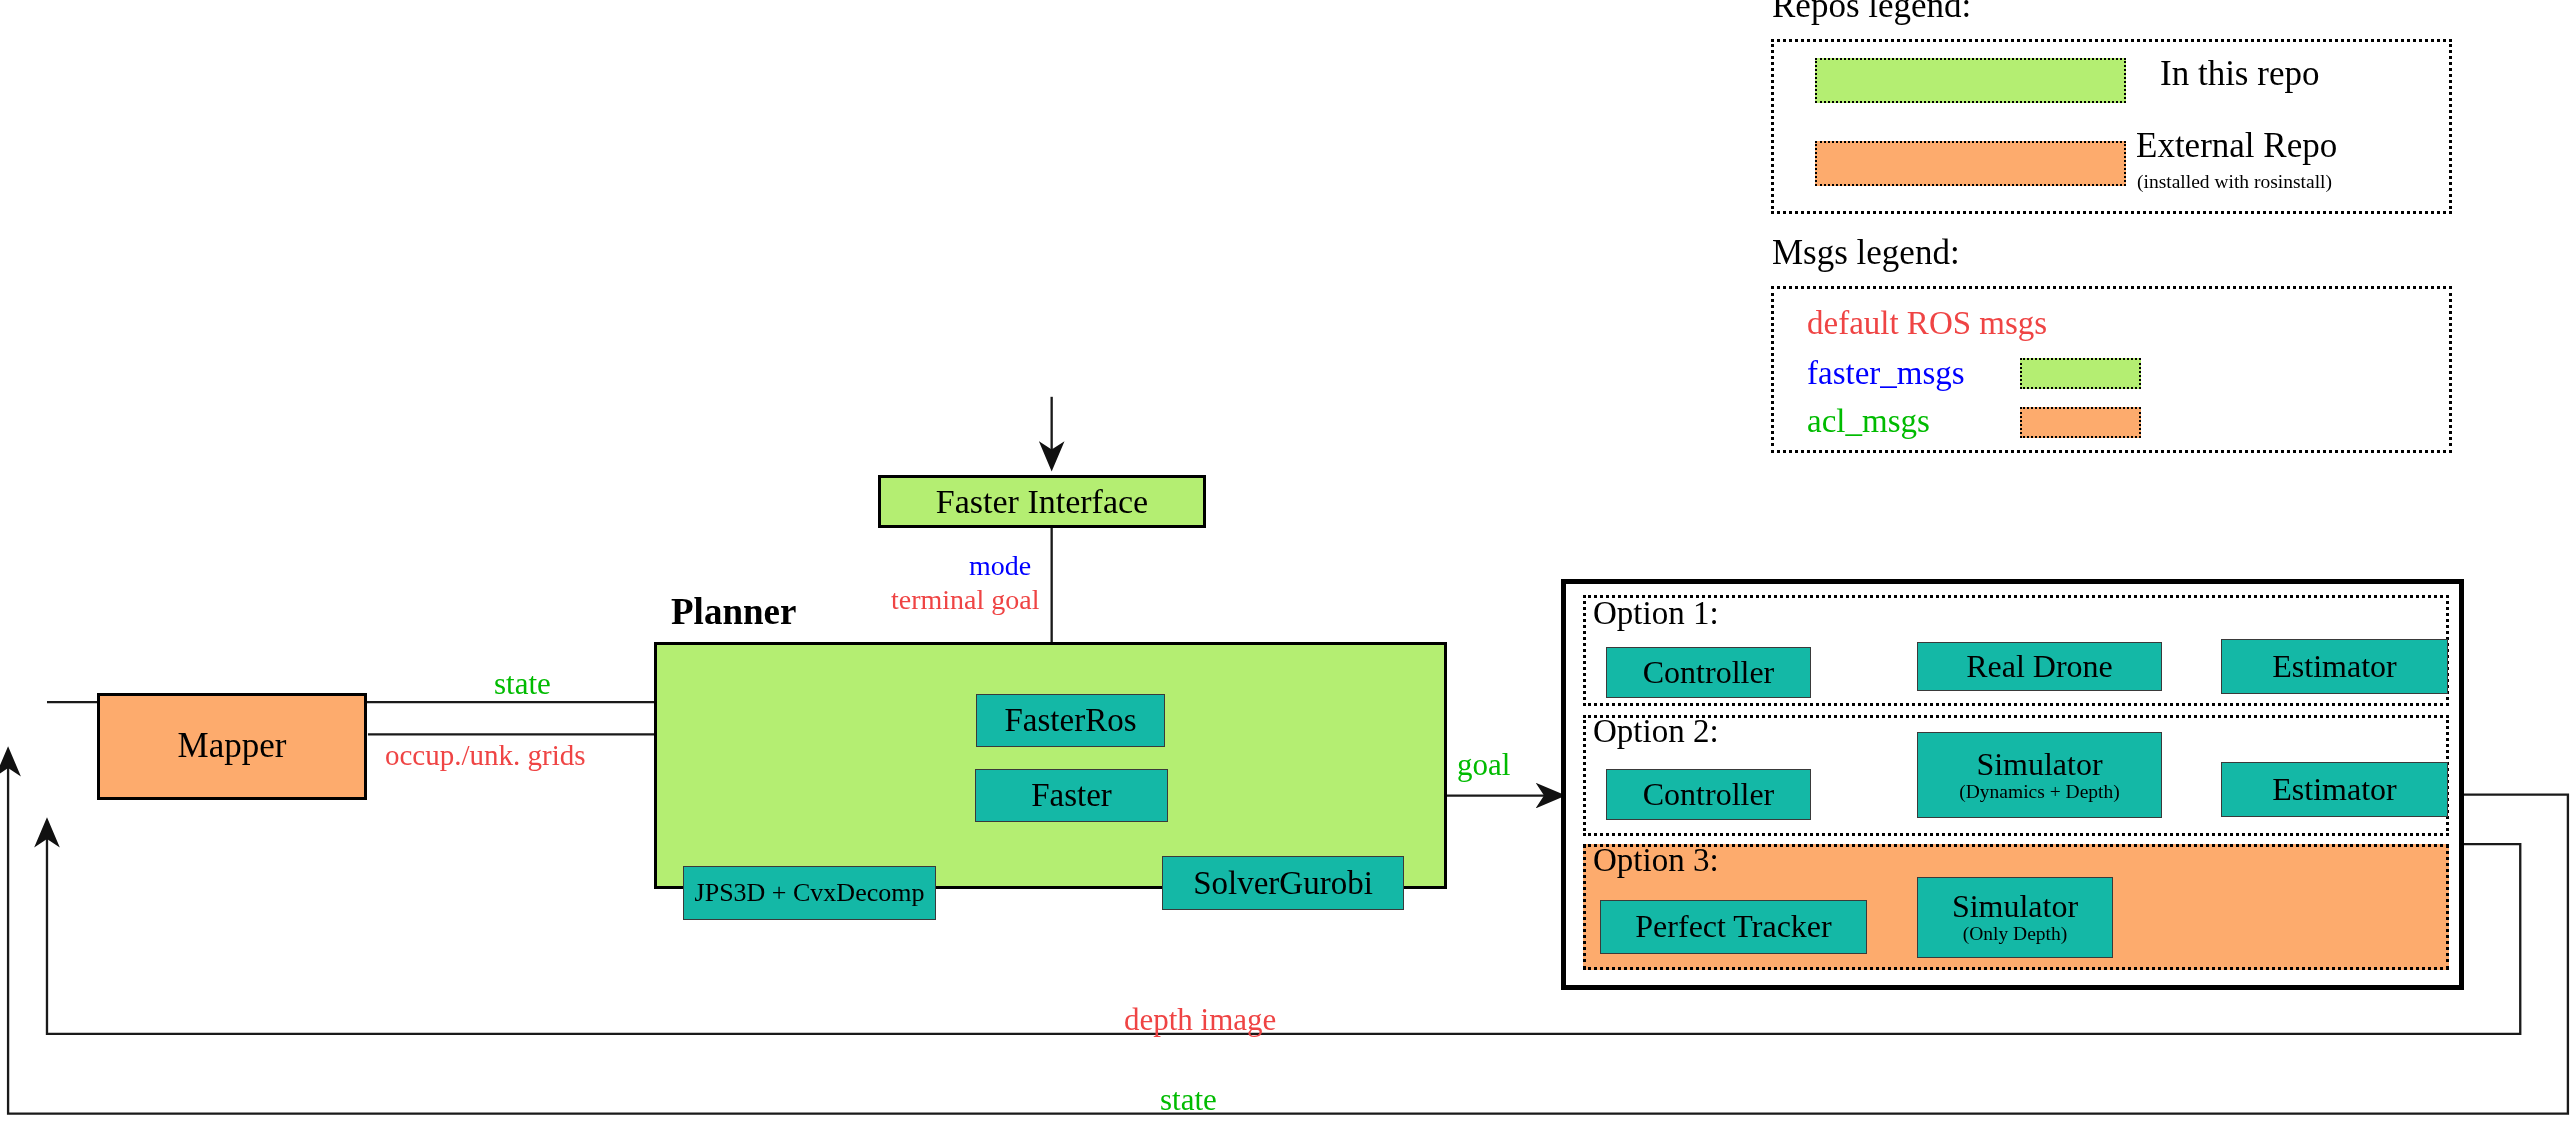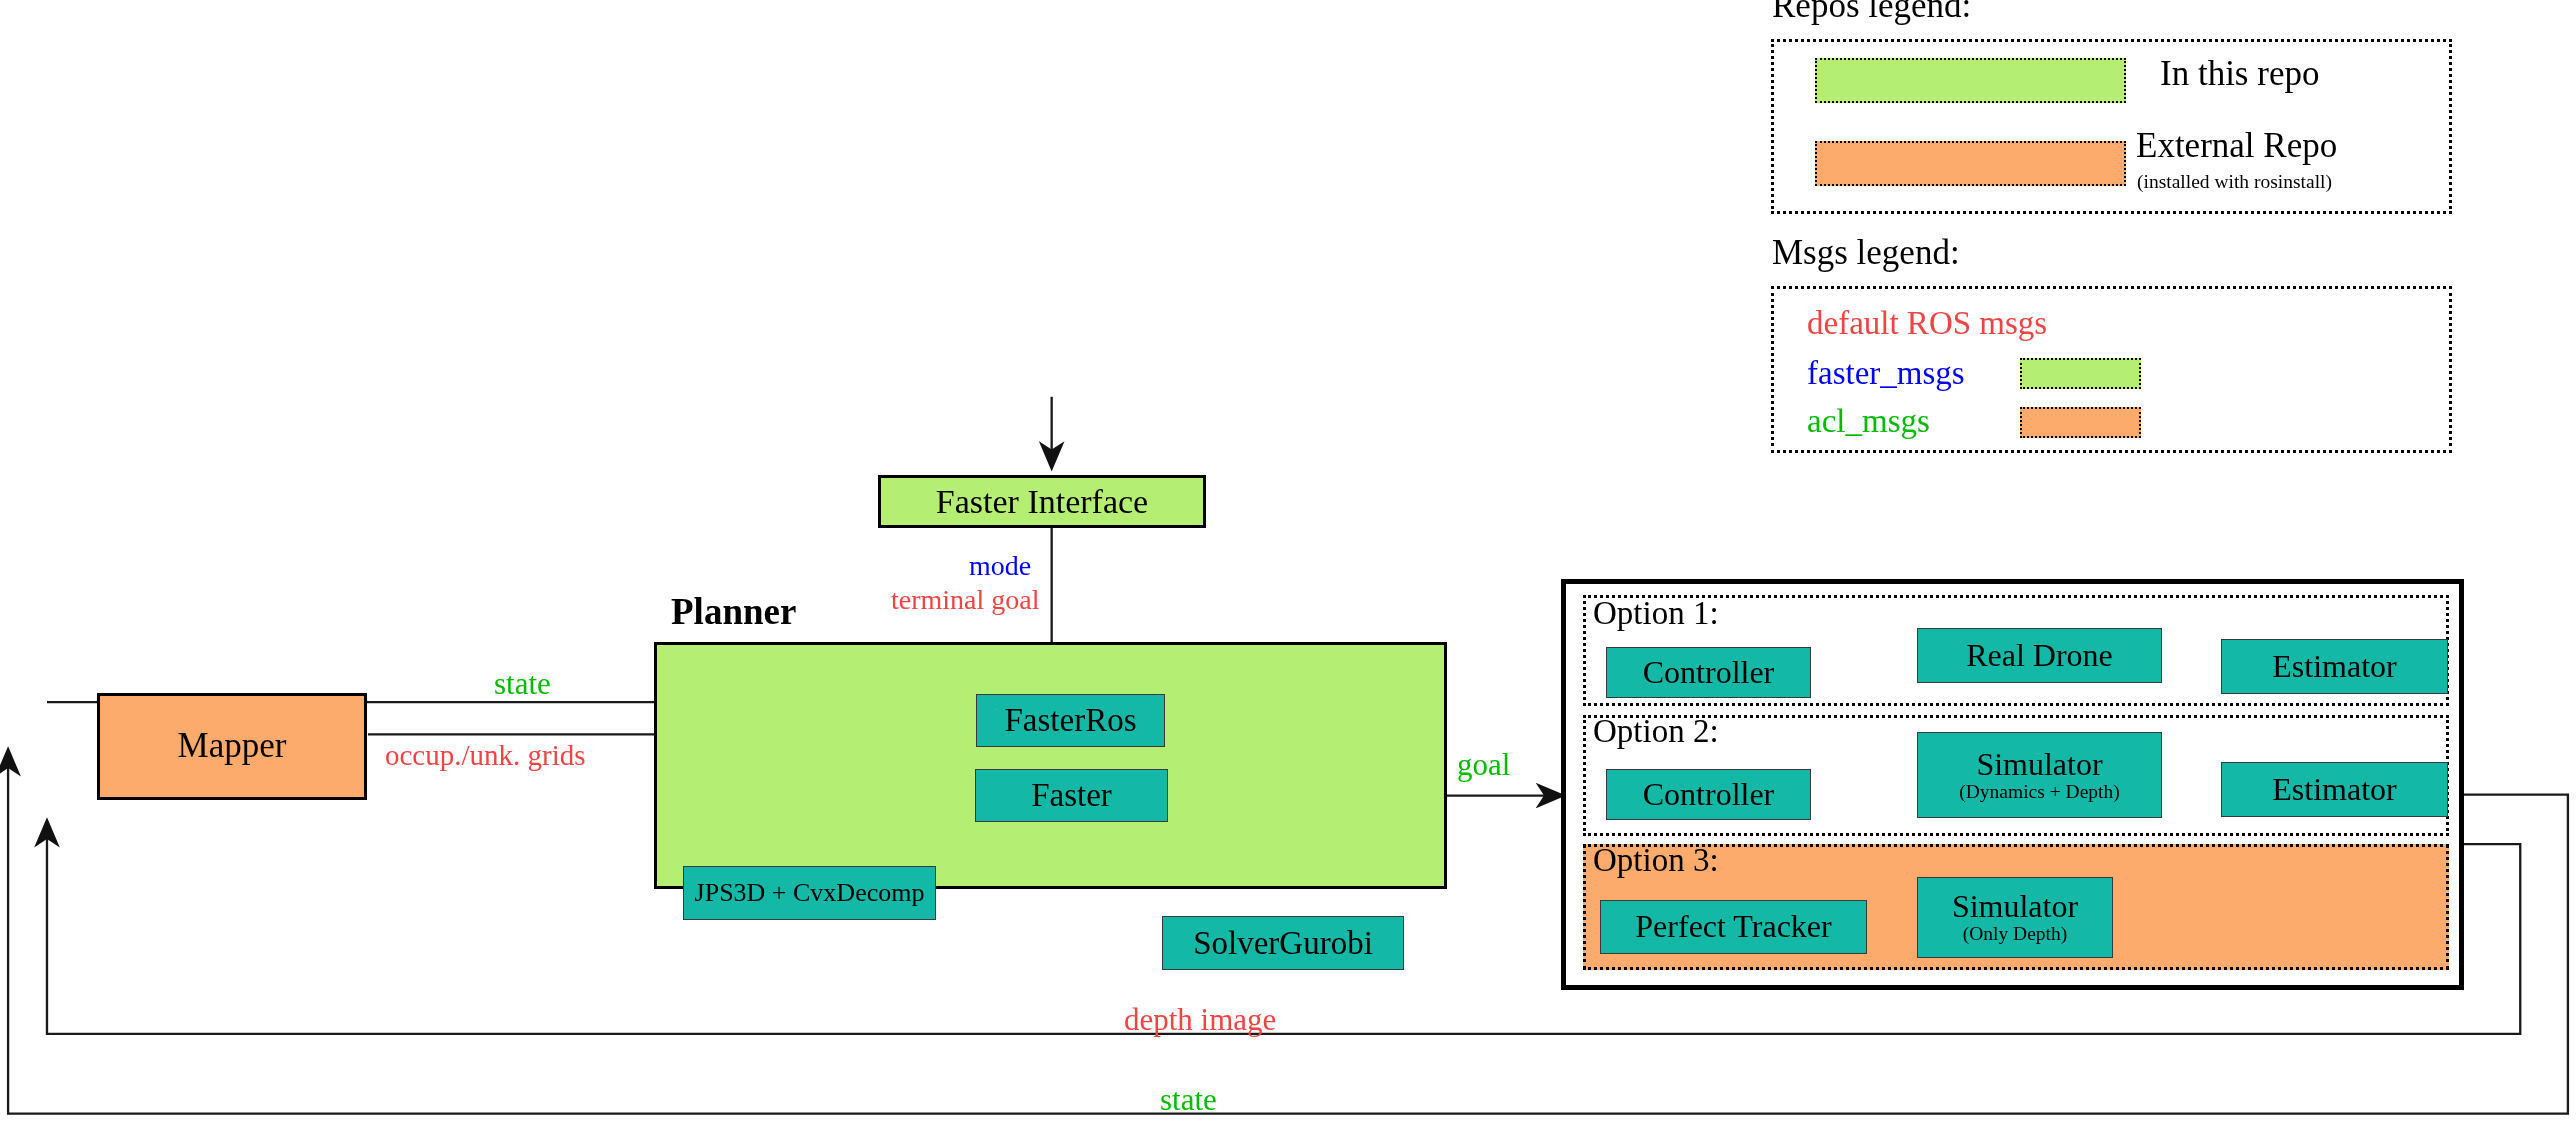--- a/index.html
+++ b/index.html
@@ -97,40 +97,40 @@
   </div>
 
   <div class="node thin" style="left:975px;top:769px;width:193px;height:53px;">
     <div style="font-size:33px;">Faster</div>
   </div>
 
   <div class="node thin" style="left:683px;top:866px;width:253px;height:54px;">
     <div style="font-size:26px;">JPS3D + CvxDecomp</div>
   </div>
 
-  <div class="node thin" style="left:1162px;top:916px;width:242px;height:54px;">
+  <div class="node thin" style="left:1162px;top:856px;width:242px;height:54px;">
     <div style="font-size:33px;">SolverGurobi</div>
   </div>
 
   <div class="node thick orange" style="left:97px;top:693px;width:270px;height:107px;">
     <div style="font-size:35px;">Mapper</div>
   </div>
 
   <div class="lbl grn" style="left:494px;top:666px;font-size:31px;">state</div>
   <div class="lbl red" style="left:385px;top:739px;font-size:29px;">occup./unk. grids</div>
   <div class="lbl grn" style="left:1457px;top:747px;font-size:31px;">goal</div>
 
   <div style="position:absolute;left:1561px;top:579px;width:903px;height:411px;border:5.8px solid #000;box-sizing:border-box;background:#fff;"></div>
 
   <div style="position:absolute;left:1583px;top:595px;width:866px;height:111px;border:3.9px dotted #000;box-sizing:border-box;"></div>
   <div class="lbl blk" style="left:1593px;top:595px;font-size:33px;">Option 1:</div>
   <div class="node thin" style="left:1606px;top:647px;width:205px;height:51px;">
     <div style="font-size:32px;">Controller</div>
   </div>
-  <div class="node thin" style="left:1917px;top:628px;width:245px;height:55px;">
+  <div class="node thin" style="left:1917px;top:642px;width:245px;height:49px;">
     <div style="font-size:32px;">Real Drone</div>
   </div>
   <div class="node thin" style="left:2221px;top:639px;width:227px;height:55px;">
     <div style="font-size:32px;">Estimator</div>
   </div>
 
   <div style="position:absolute;left:1583px;top:715px;width:866px;height:121px;border:3.9px dotted #000;box-sizing:border-box;"></div>
   <div class="lbl blk" style="left:1593px;top:713px;font-size:33px;">Option 2:</div>
   <div class="node thin" style="left:1606px;top:769px;width:205px;height:51px;">
     <div style="font-size:32px;">Controller</div>

